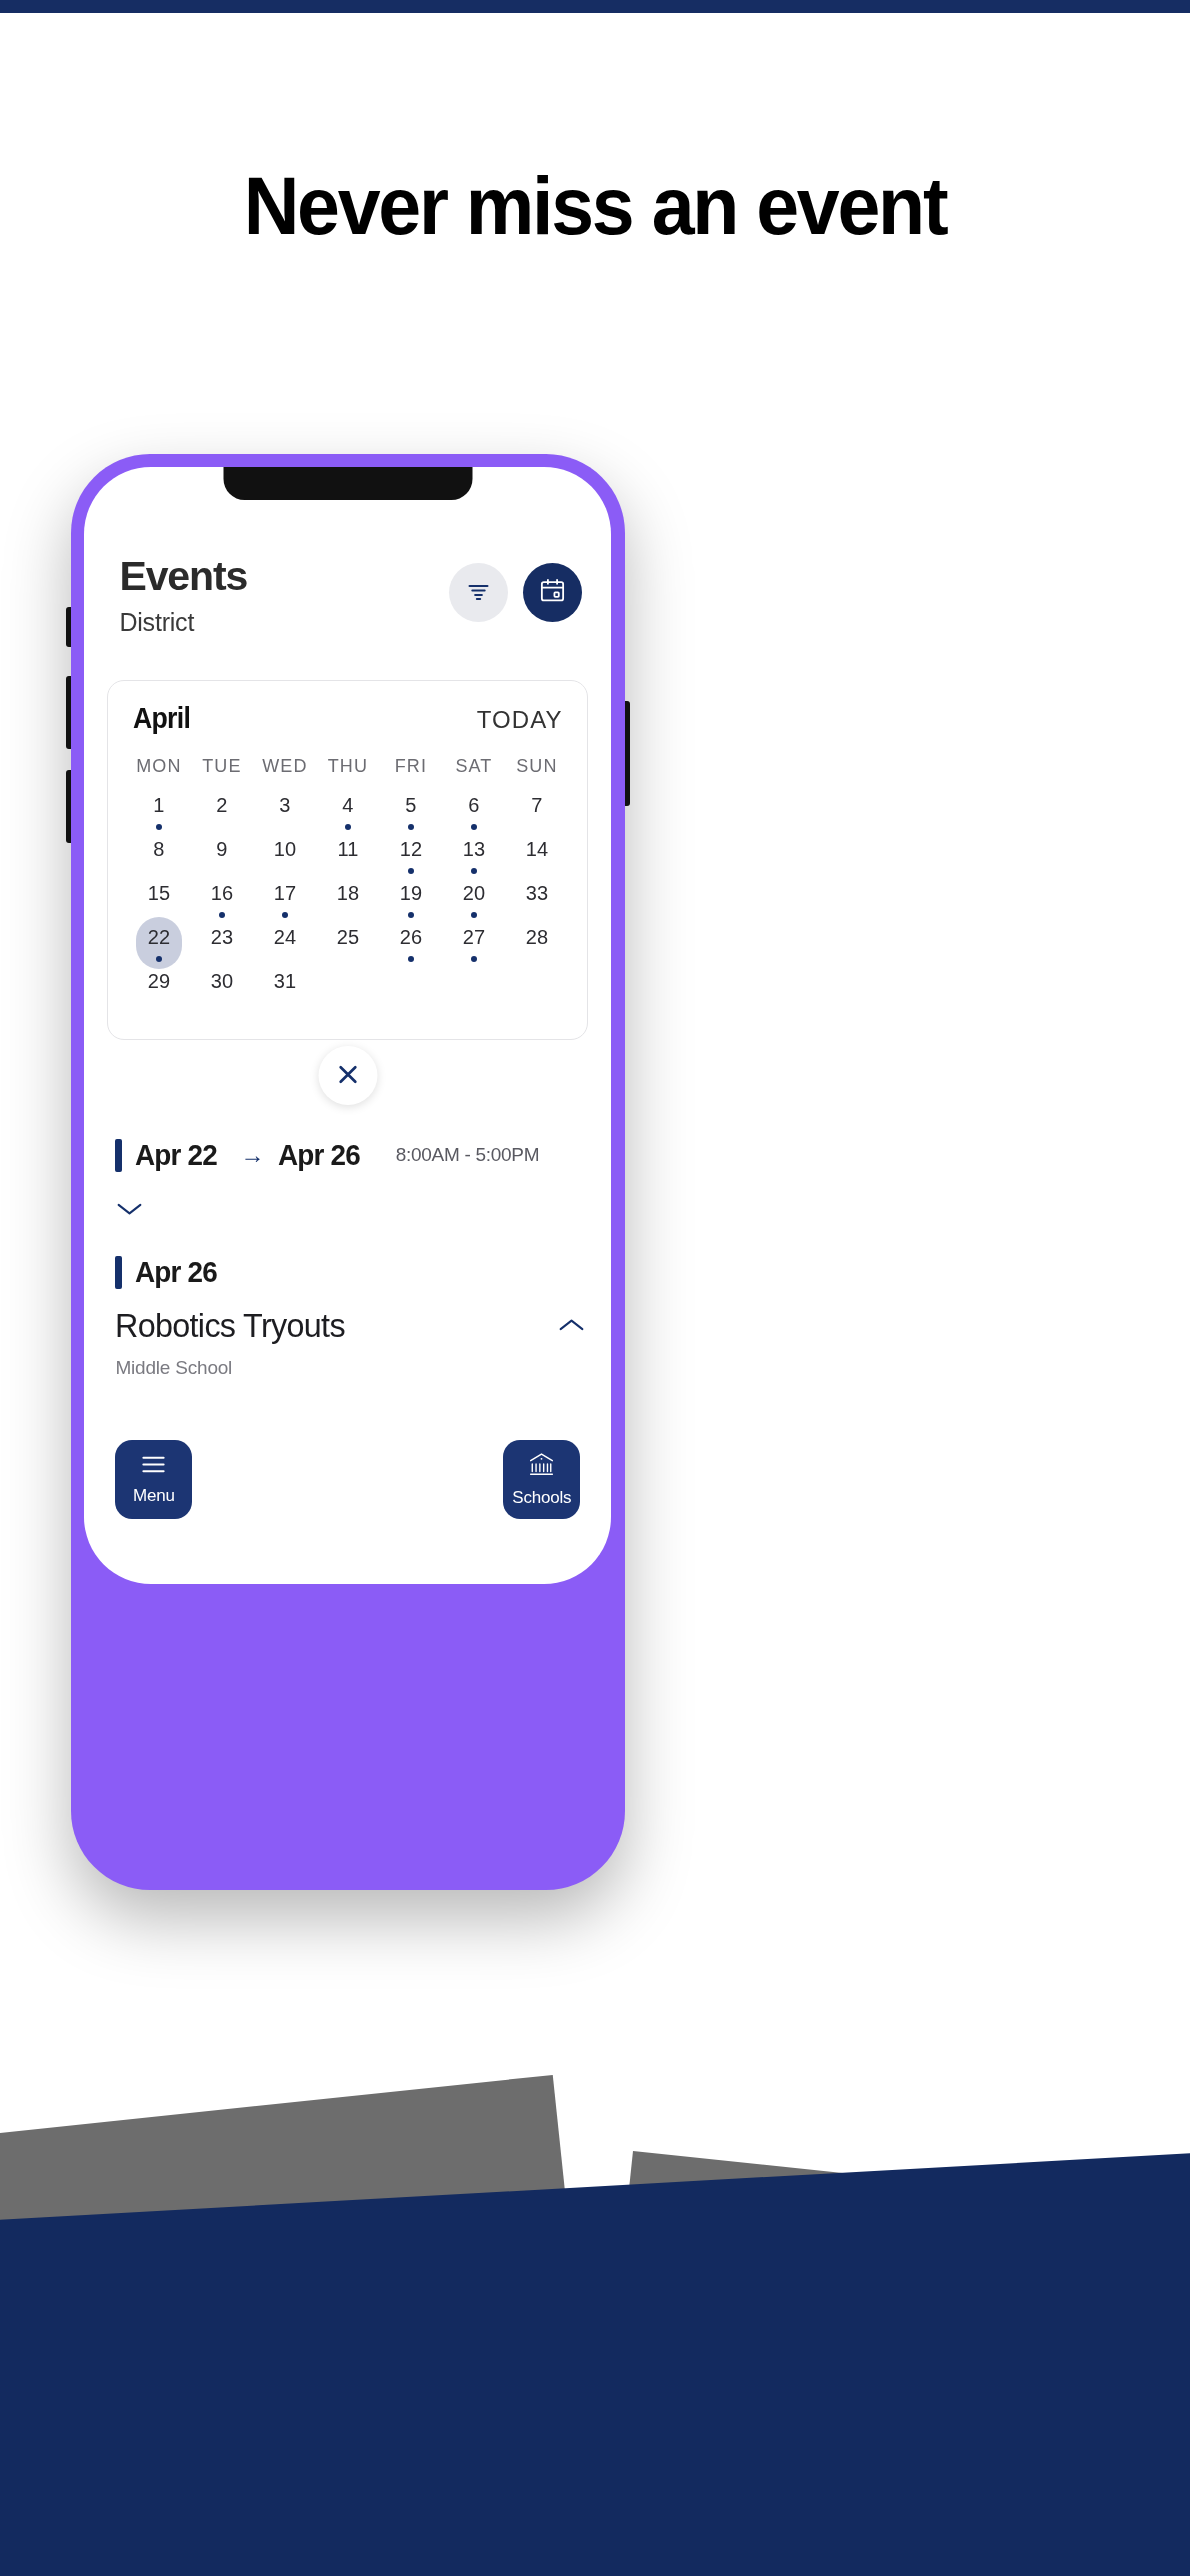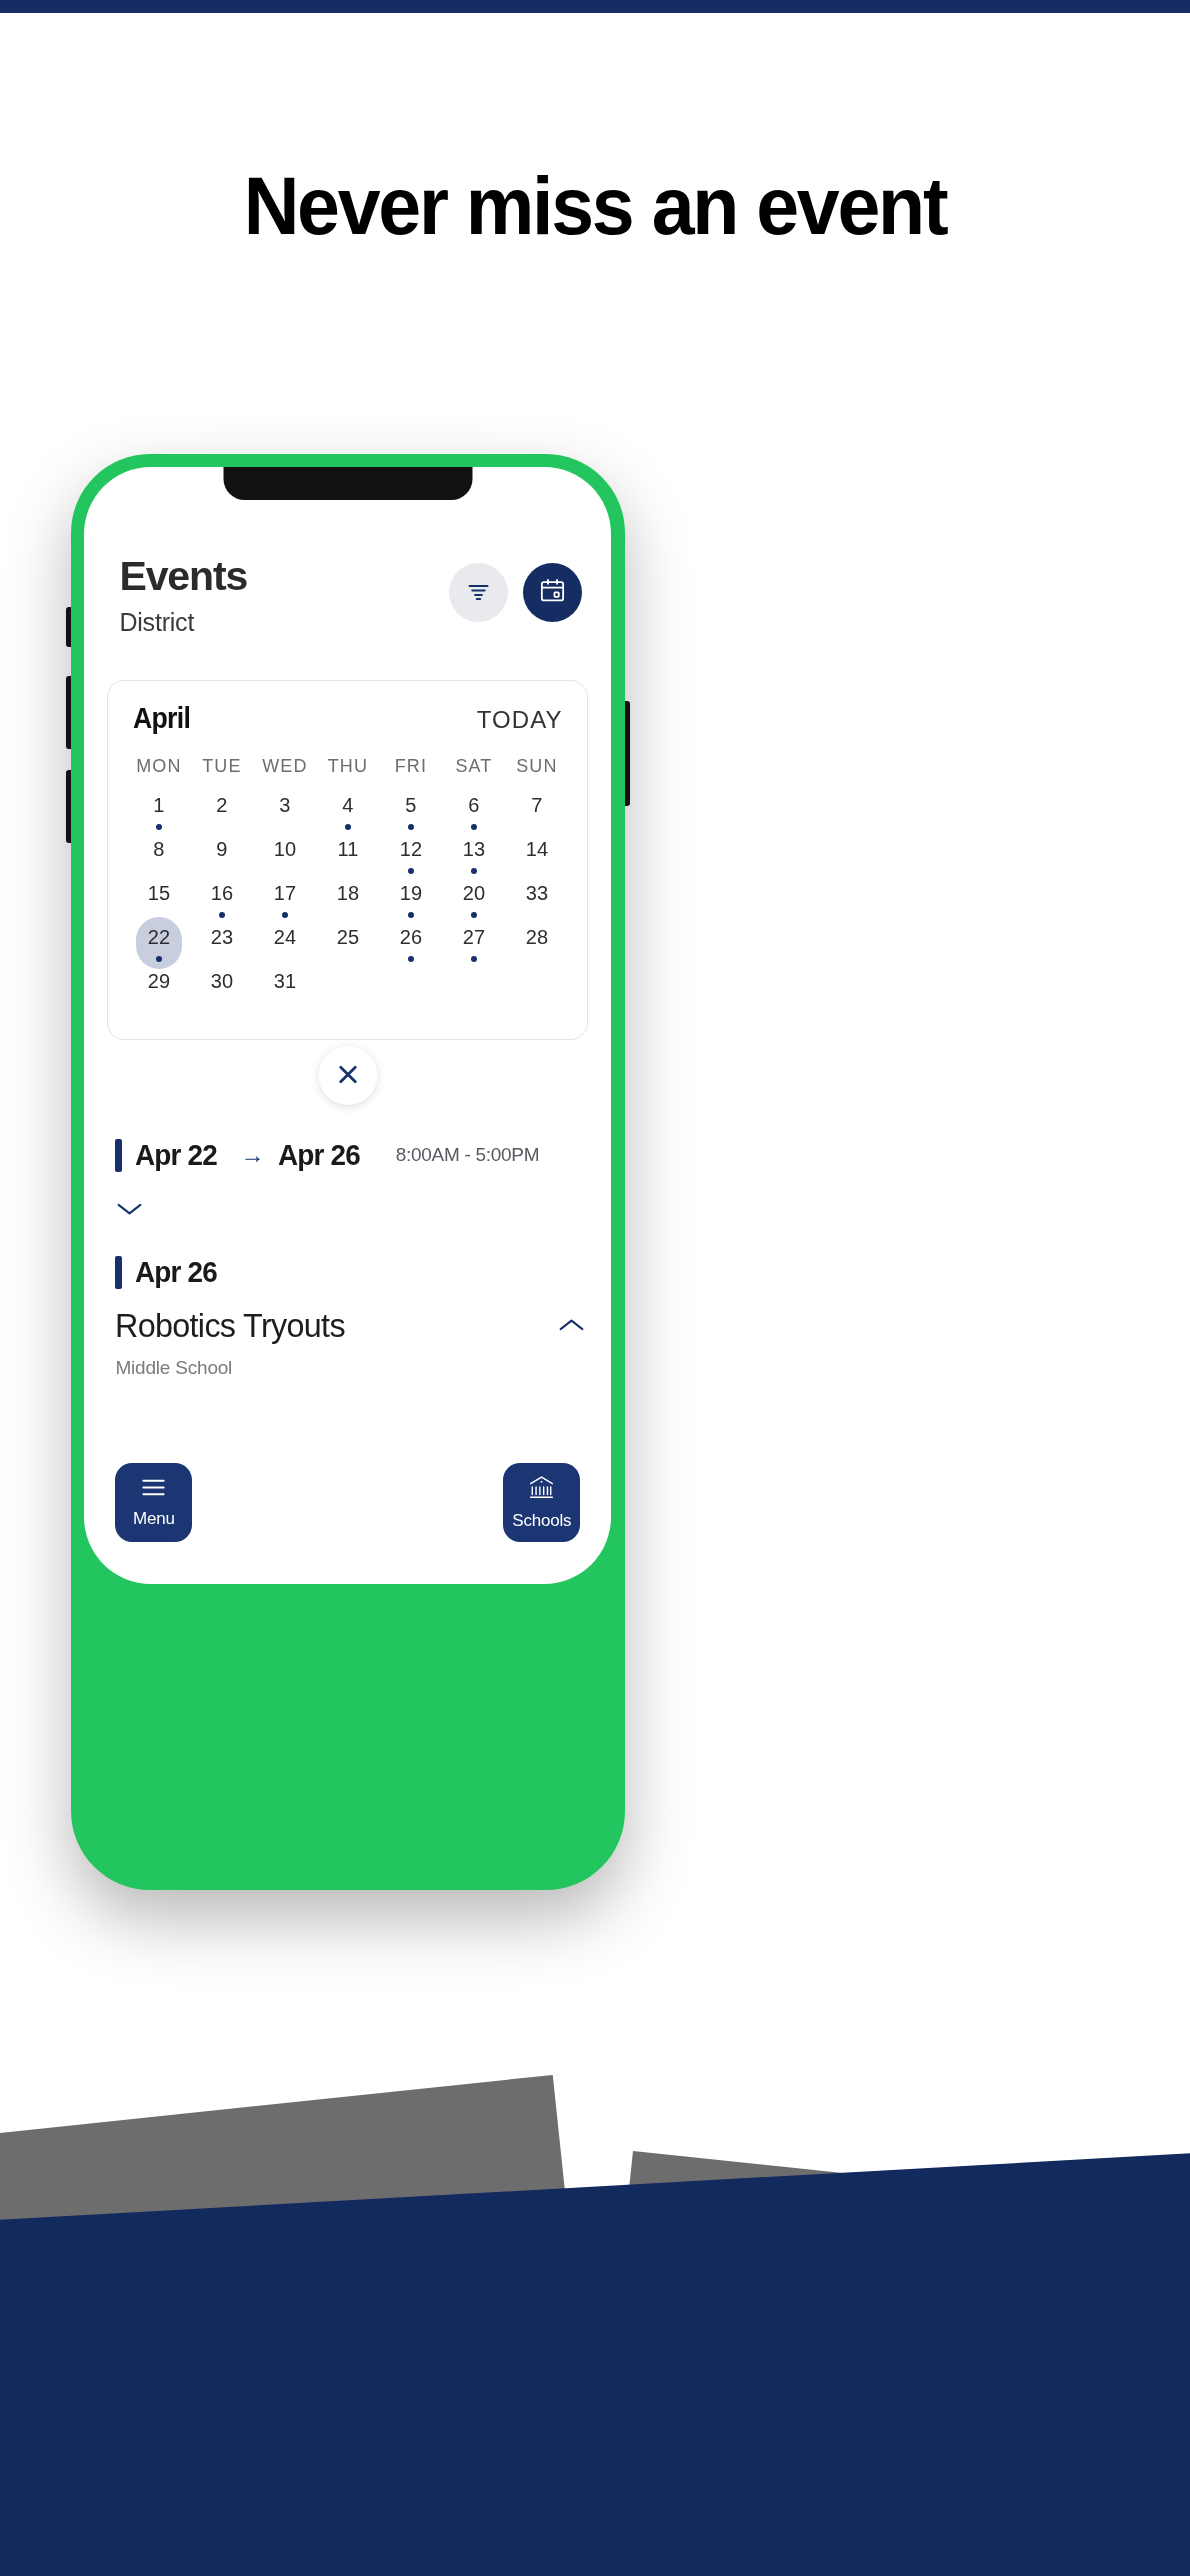--- a/index.html
+++ b/index.html
@@ -82,21 +82,21 @@
     transform: scaleX(0.94);
   }
 
   
   .phone {
     position: absolute;
     left: 71px;
     top: 454px;
     width: 554px;
     height: 1436px;
-    background: #22c55e;
+    background: #8b5cf6;
     border-radius: 79px;
     box-shadow: 0 29px 67px rgba(0,0,0,0.28);
     z-index: 5;
   }
 
   .phone-side-btn {
     position: absolute;
     left: -4.8px;
     width: 4.8px;
     background: #111111;
@@ -376,21 +376,21 @@
     padding-top: 11.5px;
     cursor: pointer;
   }
 
   .event-block { margin-bottom: 33px; }
   .event-block:last-child { margin-bottom: 0; }
 
   
   .bottom-nav {
     position: absolute;
-    bottom: 42px;
+    bottom: 65px;
     left: 31px;
     right: 31px;
     display: flex;
     align-items: center;
     justify-content: space-between;
   }
 
   .nav-btn {
     width: 77px;
     height: 79px;

